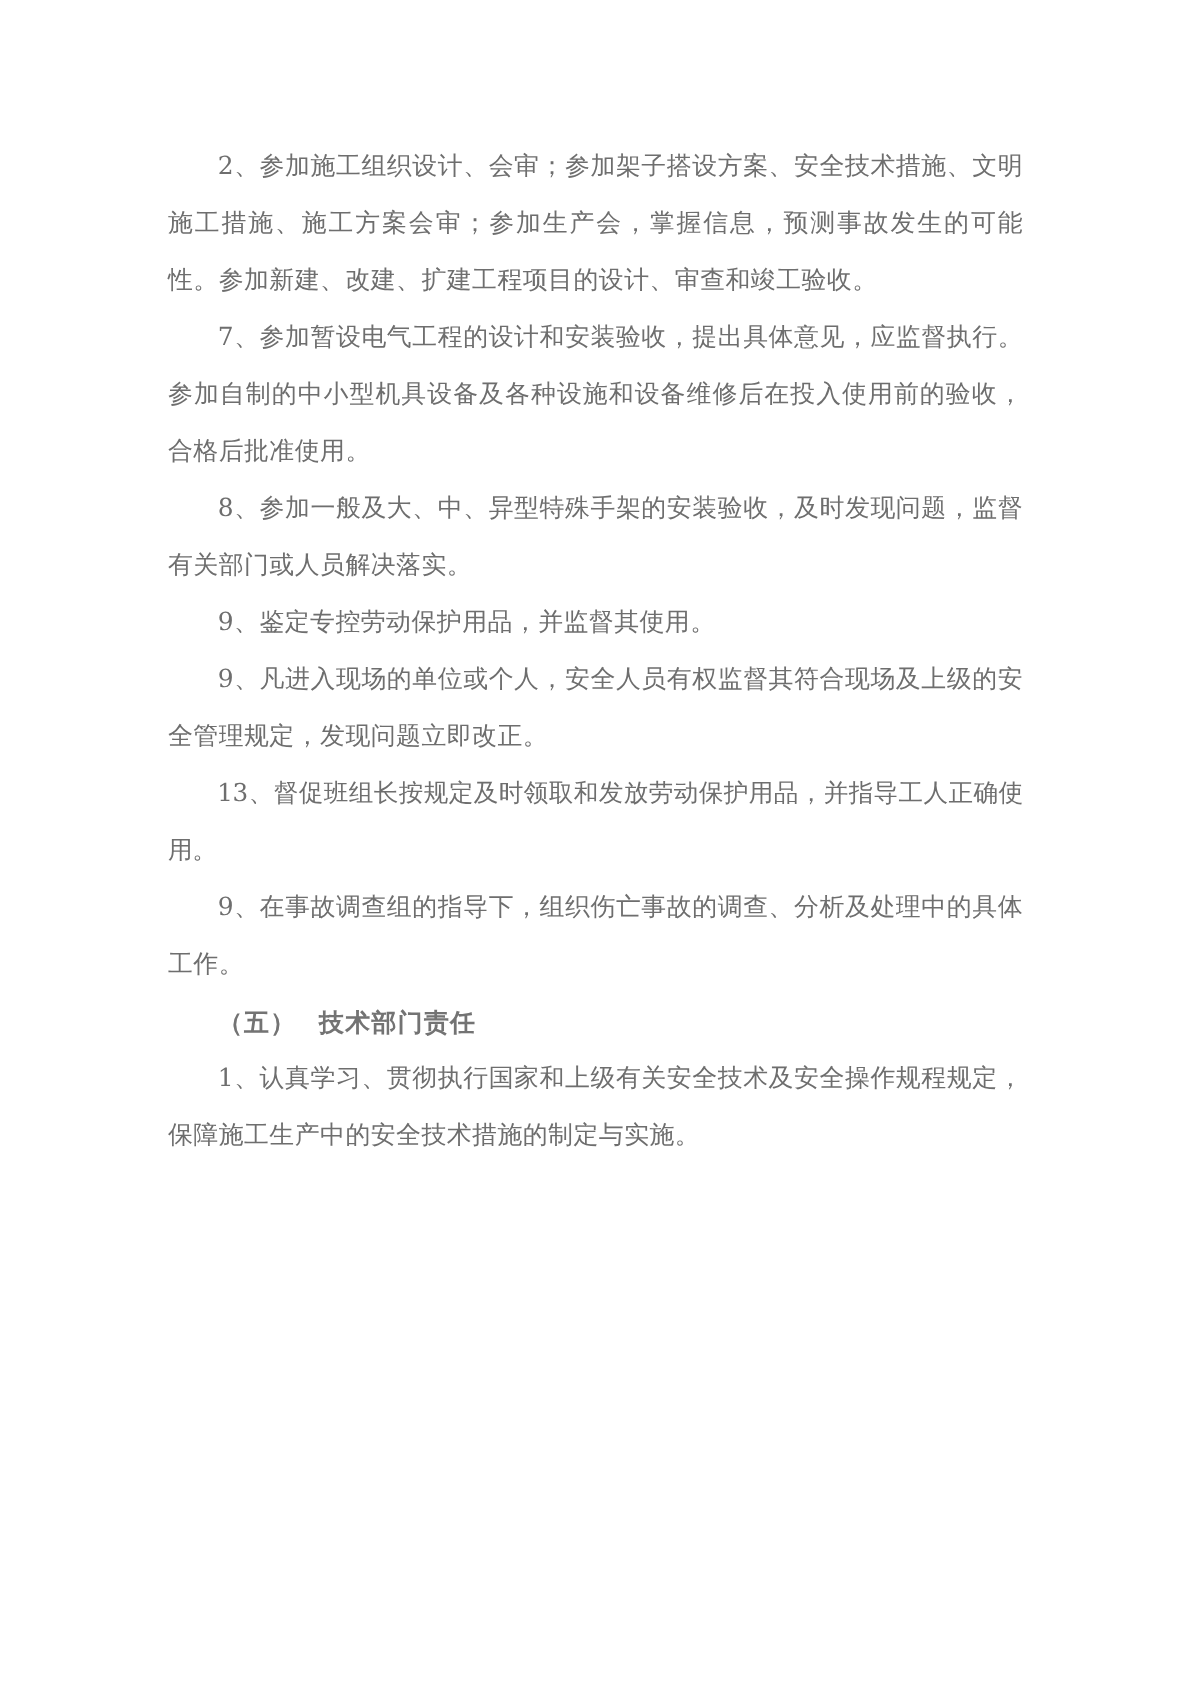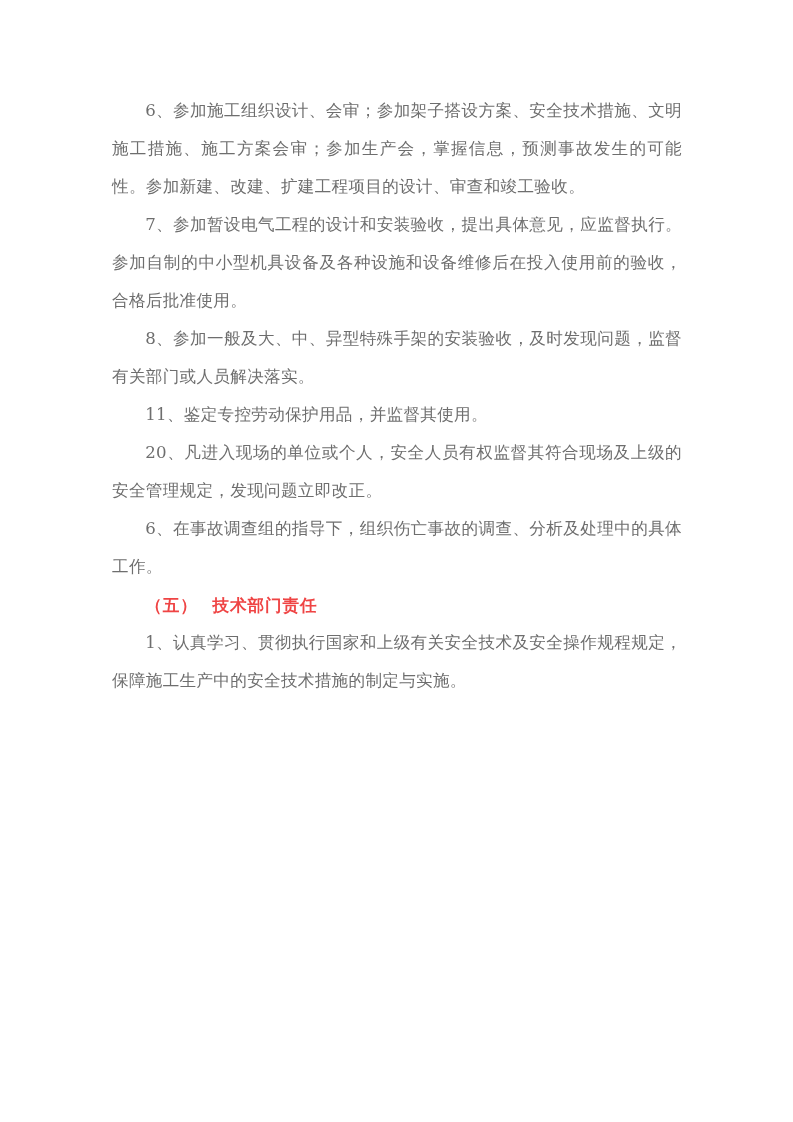--- a/index.html
+++ b/index.html
@@ -47,21 +47,21 @@
     font-size: 16.4px;
   }
 
   
   .section-head {
     margin: 0;
     padding: 0;
     font-family: "DejaVu Serif", "Liberation Serif", serif;
     font-size: 16.6px;
     line-height: 38px;
-    color: #ef4444;
+    color: #737373;
     text-indent: 2em;
     letter-spacing: 0.9px;
     font-weight: 600;
     text-align: left;
   }
 
   .section-head .gap {
     display: inline-block;
     width: 0.9em;
   }
@@ -74,35 +74,36 @@
     bottom: 0;
     height: 110px;
   }
 </style>
 </head>
 <body>
 
 <div class="page">
   <div class="doc-body">
 
-    <p class="para">6、参加施工组织设计、会审；参加架子搭设方案、安全技术措施、文明施工措施、施工方案会审；参加生产会，掌握信息，预测事故发生的可能性。参加新建、改建、扩建工程项目的设计、审查和竣工验收。</p>
+    <p class="para">2、参加施工组织设计、会审；参加架子搭设方案、安全技术措施、文明施工措施、施工方案会审；参加生产会，掌握信息，预测事故发生的可能性。参加新建、改建、扩建工程项目的设计、审查和竣工验收。</p>
 
     <p class="para">7、参加暂设电气工程的设计和安装验收，提出具体意见，应监督执行。参加自制的中小型机具设备及各种设施和设备维修后在投入使用前的验收，合格后批准使用。</p>
 
     <p class="para">8、参加一般及大、中、异型特殊手架的安装验收，及时发现问题，监督有关部门或人员解决落实。</p>
 
 
 
-    <p class="para">11、鉴定专控劳动保护用品，并监督其使用。</p>
+    <p class="para">9、鉴定专控劳动保护用品，并监督其使用。</p>
 
-    <p class="para">20、凡进入现场的单位或个人，安全人员有权监督其符合现场及上级的安全管理规定，发现问题立即改正。</p>
+    <p class="para">9、凡进入现场的单位或个人，安全人员有权监督其符合现场及上级的安全管理规定，发现问题立即改正。</p>
+
+    <p class="para tight">13、督促班组长按规定及时领取和发放劳动保护用品，并指导工人正确使用。</p>
 
 
-
-    <p class="para">6、在事故调查组的指导下，组织伤亡事故的调查、分析及处理中的具体工作。</p>
+    <p class="para">9、在事故调查组的指导下，组织伤亡事故的调查、分析及处理中的具体工作。</p>
 
     <p class="section-head"><span>（五）</span><span class="gap"></span><span>技术部门责任</span></p>
 
     <p class="para">1、认真学习、贯彻执行国家和上级有关安全技术及安全操作规程规定，保障施工生产中的安全技术措施的制定与实施。</p>
 
   </div>
 
   <div class="page-foot-blank"></div>
 </div>
 

